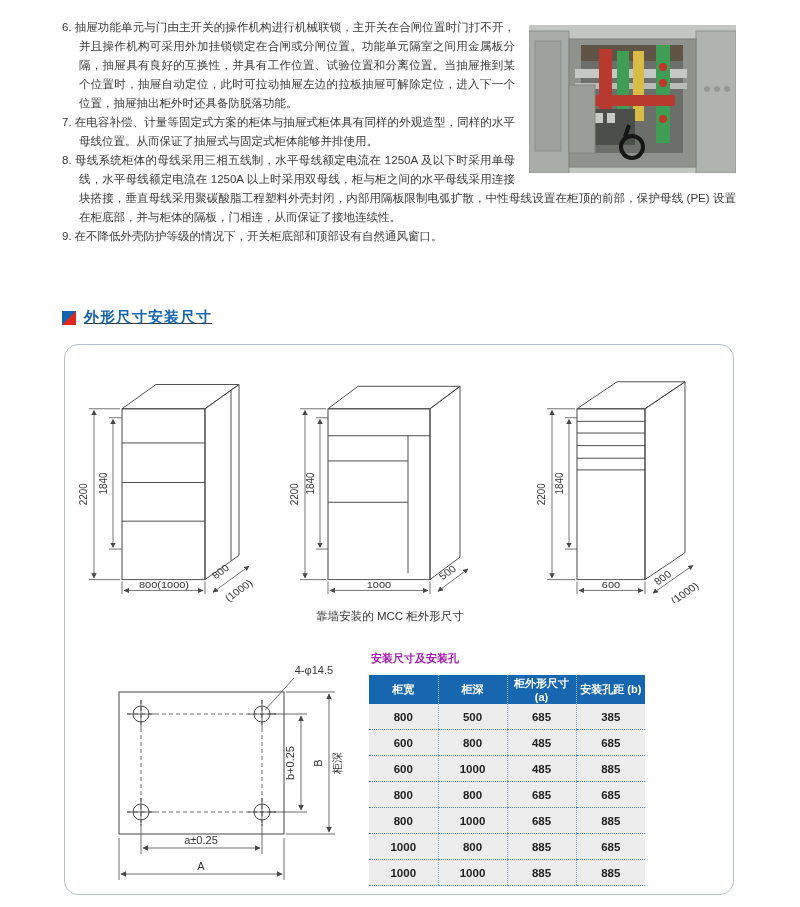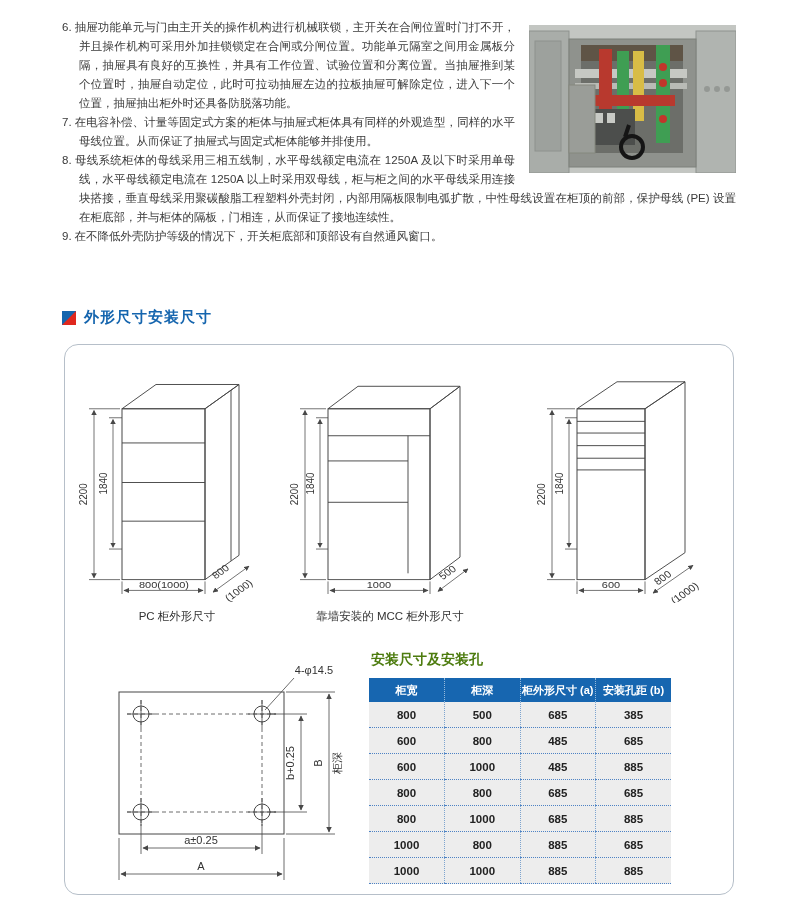--- a/index.html
+++ b/index.html
@@ -5,43 +5,43 @@
   html,body{margin:0;padding:0;background:#fff;}
   .page{position:relative;width:800px;height:907px;background:#ffffff;overflow:hidden;
         font-family:"Liberation Sans",sans-serif;color:#3a3a3a;}
   
   .features{position:absolute;left:62px;top:18px;width:674px;font-size:11.5px;line-height:19px;}
   .photo-wrap{float:right;width:207px;height:148px;margin:7px 0 10px 14px;}
   .photo-wrap svg{display:block;width:207px;height:148px;}
   .feat{margin:0;padding-left:17px;text-indent:-17px;text-align:justify;}
   .feat .num{margin-right:3px;}
   
-  .section-header{position:absolute;left:62px;top:308px;display:flex;align-items:center;gap:8px;}
+  .section-header{position:absolute;left:62px;top:308px;display:flex;align-items:center;gap:8px;text-decoration:underline;}
   .marker{width:14px;height:14px;background:linear-gradient(to bottom right,#1565ae 49.5%,#e0281e 50.5%);}
   .section-header h2{margin:0;font-size:15px;font-weight:bold;color:#1565ae;letter-spacing:1px;}
   
   .panel{position:absolute;left:64px;top:344px;width:668px;height:549px;
          border:1px solid #b6bfc9;border-radius:14px;background:#fff;}
   .drawing{position:absolute;margin:0;width:220px;}
   .drawing svg{display:block;width:220px;height:232px;}
   .drawing figcaption{display:block;text-align:center;font-size:11.5px;color:#333;margin-top:6px;}
   .d1{left:2px;top:26px;}
   .d2{left:215px;top:26px;}
   .d3{left:462px;top:26px;}
   .mount-fig{position:absolute;left:14px;top:309px;margin:0;width:310px;height:240px;}
   .mount-fig svg{display:block;width:310px;height:240px;}
   
   svg .ln{stroke:#474747;stroke-width:1;fill:none;}
   svg .thin{stroke:#474747;stroke-width:0.8;fill:none;}
   svg .dash{stroke:#474747;stroke-width:0.8;fill:none;stroke-dasharray:4 3;}
   svg text{font-family:"Liberation Sans",sans-serif;fill:#333;font-size:11px;}
   
   .table-block{position:absolute;left:304px;top:306px;width:322px;}
-  .table-title{font-weight:bold;font-size:14px;color:#4d7c0f;margin:0 0 9px 2px;}
-  table.dims{border-collapse:collapse;width:302px;table-layout:fixed;}
+  .table-title{font-weight:bold;font-size:11px;color:#a21caf;margin:0 0 9px 2px;}
+  table.dims{border-collapse:collapse;width:276px;table-layout:fixed;}
   table.dims th{background:#1766b0;color:#fff;font-size:11px;font-weight:bold;
         height:22px;text-align:center;border-left:1px dotted rgba(255,255,255,.55);}
   table.dims th:first-child{border-left:none;}
   table.dims td{background:#ededed;font-size:11.5px;font-weight:600;color:#222;height:23px;
         text-align:center;border-bottom:1px dotted #4d82c4;border-left:1px dotted #7da4cf;}
   table.dims td:first-child{border-left:none;}
 </style>
 </head>
 <body>
 
@@ -119,21 +119,20 @@
           <text text-anchor="middle" transform="rotate(-90 40 125)" x="40" y="125">1840</text>
           <line class="thin" x1="55" y1="234" x2="55" y2="248"></line>
           <line class="thin" x1="138" y1="234" x2="138" y2="248"></line>
           <line class="thin" x1="57" y1="244" x2="136" y2="244" marker-start="url(#arr1)" marker-end="url(#arr1)"></line>
           <text text-anchor="middle" x="97" y="241">800(1000)</text>
           <line class="thin" x1="146" y1="246" x2="182" y2="217" marker-start="url(#arr1)" marker-end="url(#arr1)"></line>
           <text text-anchor="middle" transform="rotate(-39 156 226)" x="156" y="226">800</text>
           <text text-anchor="middle" transform="rotate(-39 174 247)" x="174" y="247">(1000)</text>
         </g>
       </svg>
-      <figcaption>PC 柜外形尺寸</figcaption>
     </figure>
 
     <figure class="drawing d2">
       <svg viewBox="0 0 220 258" preserveAspectRatio="none">
         <defs>
             <marker id="arr2" viewBox="0 0 10 10" refX="9" refY="5" markerWidth="7" markerHeight="7" orient="auto-start-reverse">
               <path d="M0,0L10,5L0,10z" fill="#474747"></path>
             </marker>
           </defs>
         <g class="ln">

